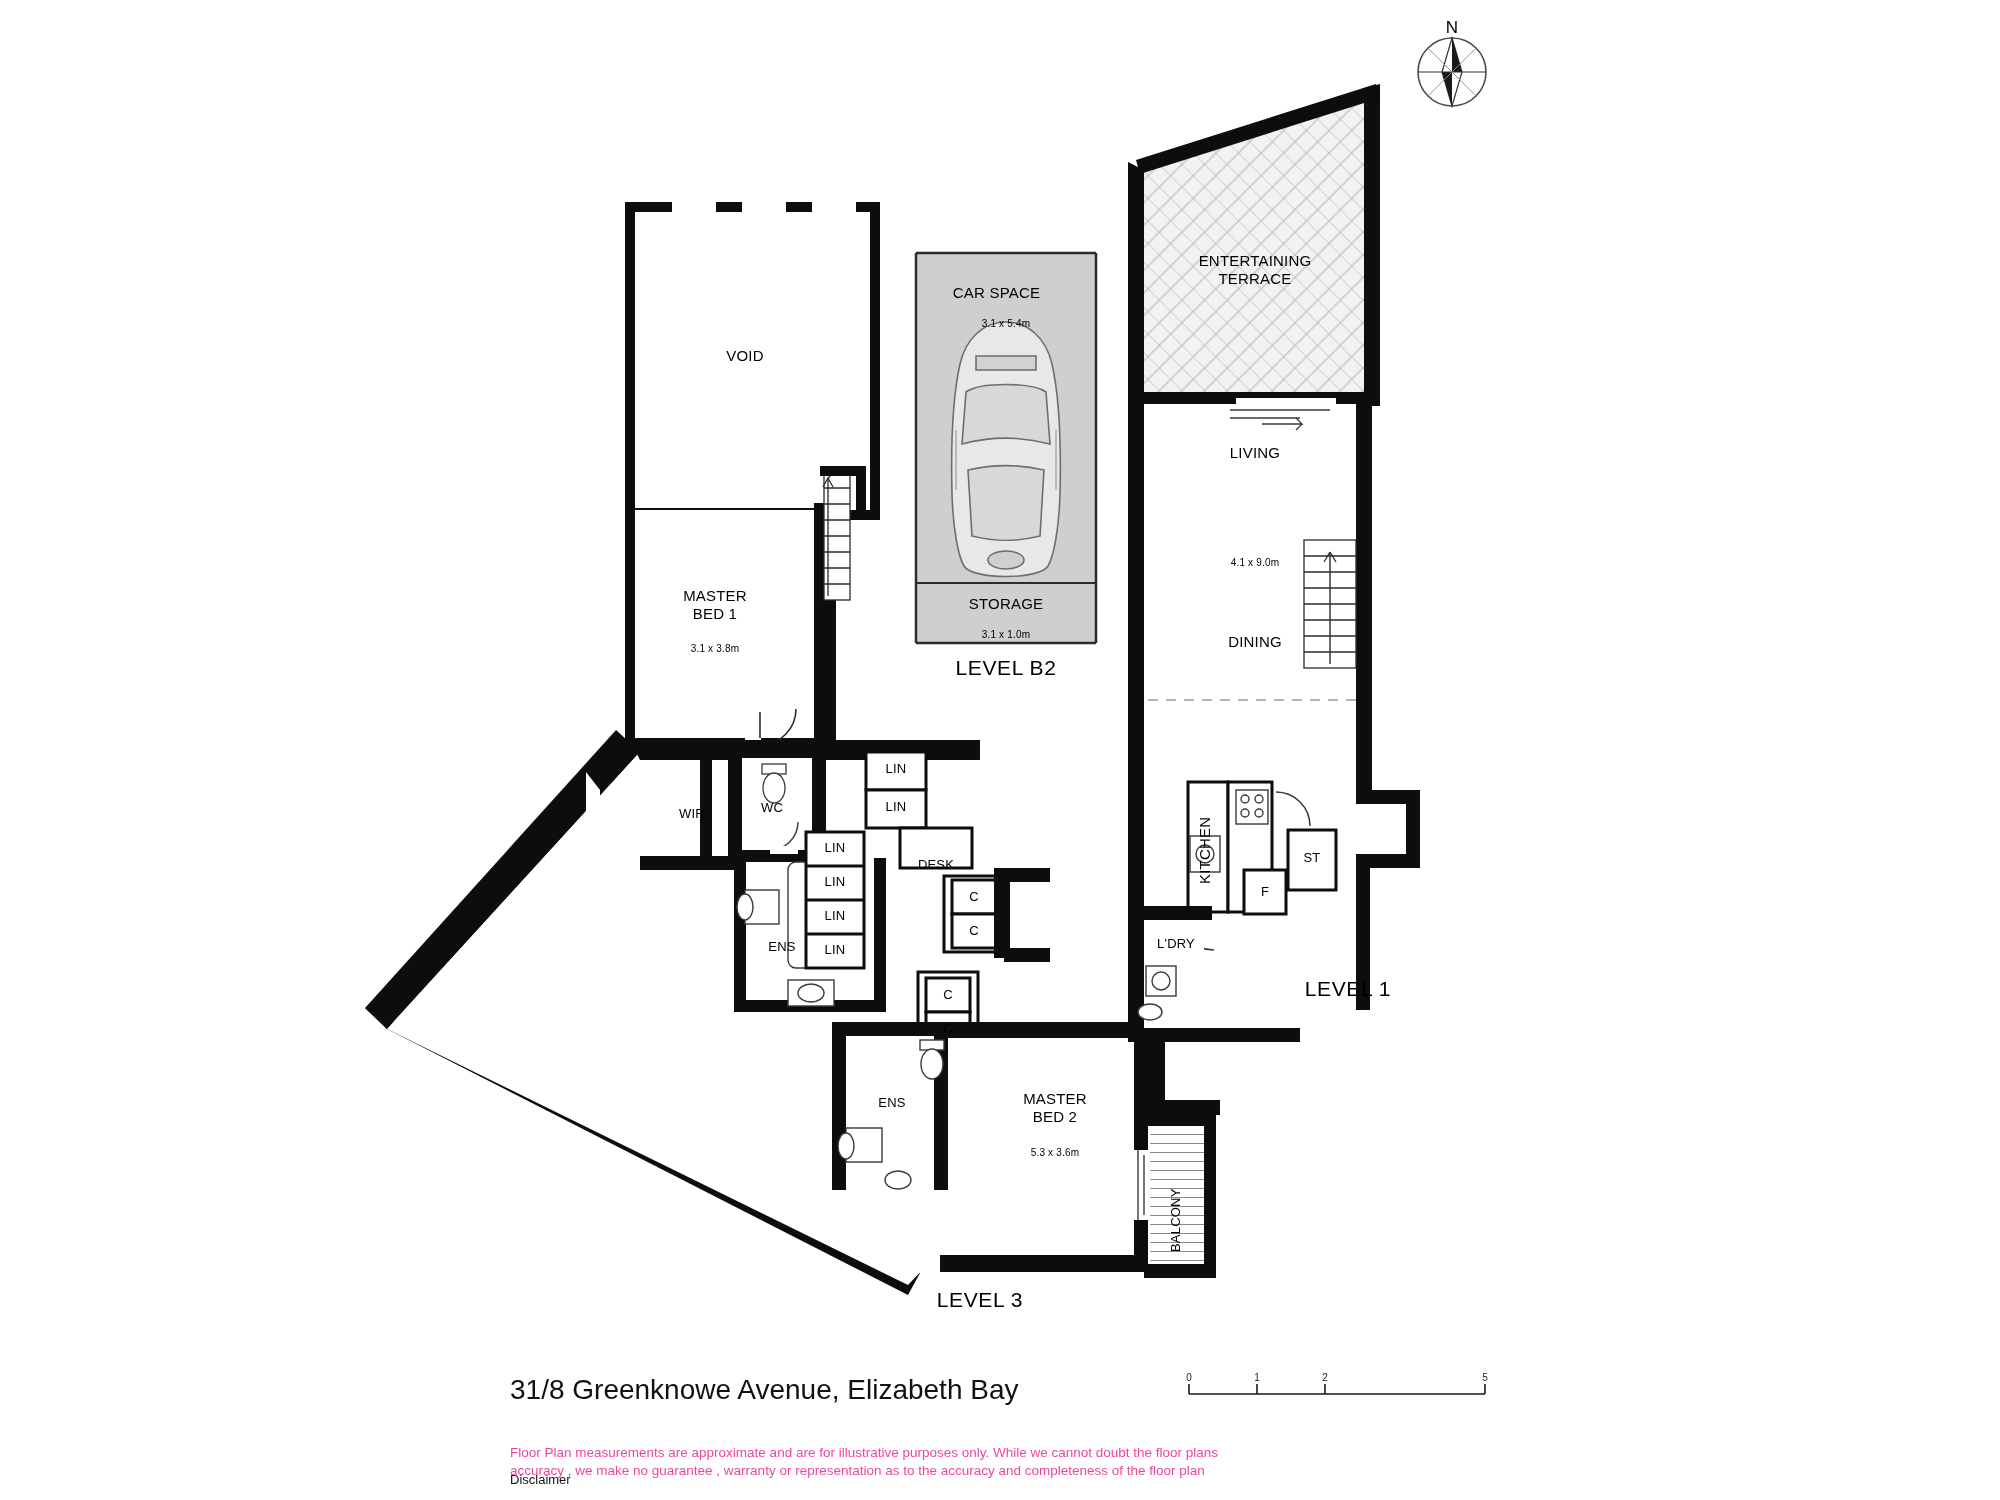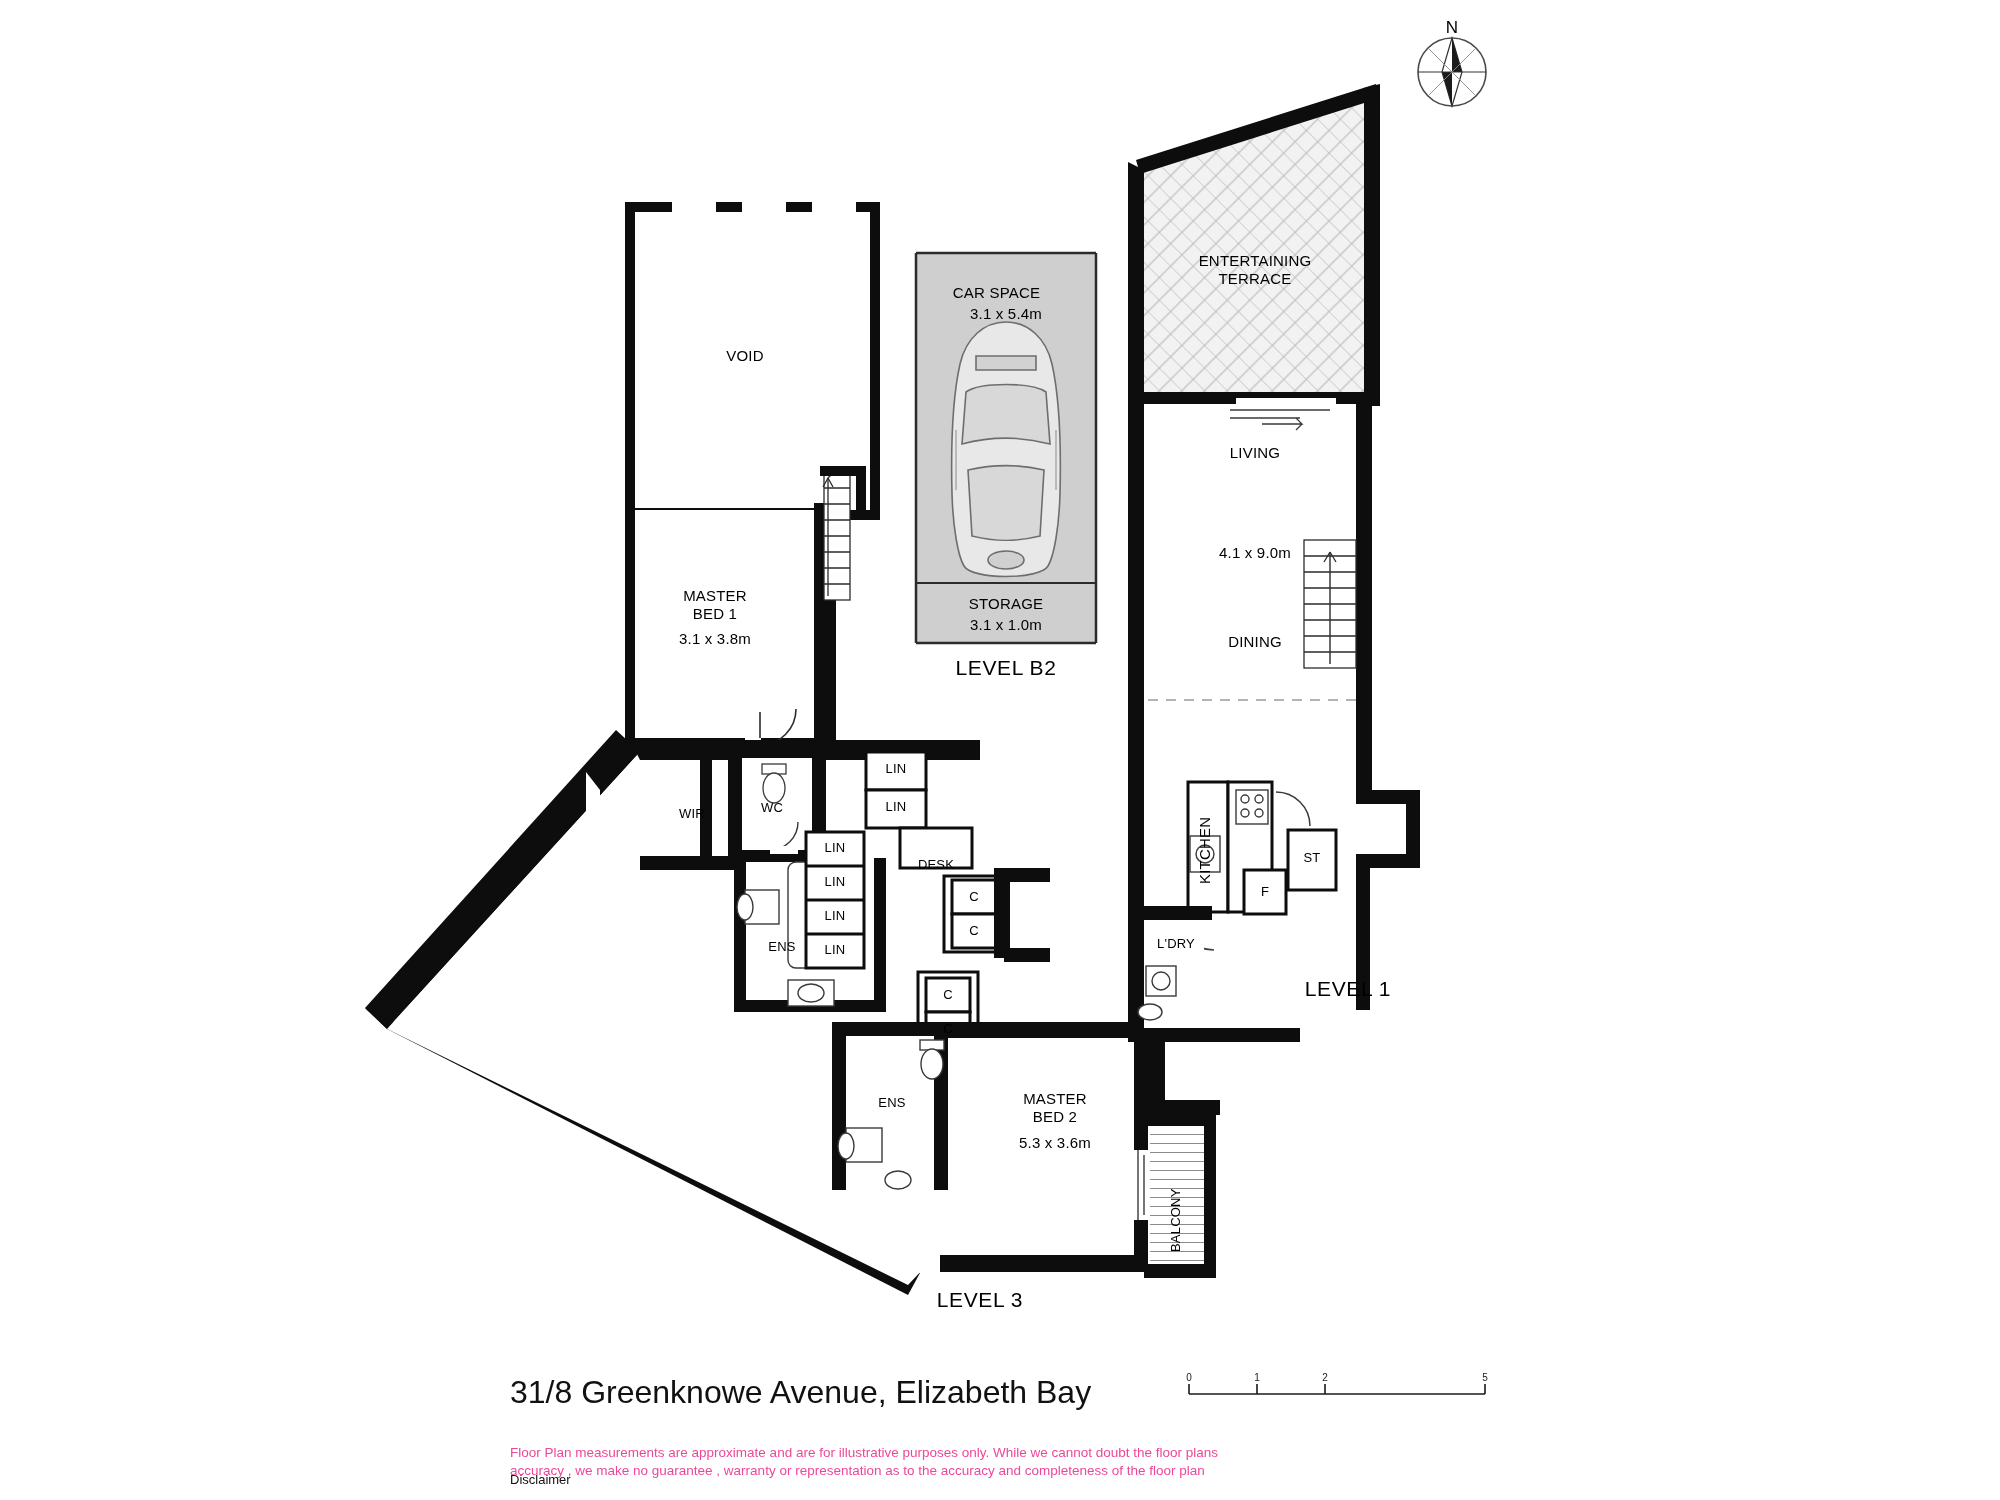--- a/index.html
+++ b/index.html
@@ -24,32 +24,32 @@
   .lbl {
     position: absolute;
     font-family: "Liberation Sans", sans-serif;
     color: #000;
     text-align: center;
     white-space: pre;
     line-height: 1.18;
     letter-spacing: 0.2px;
   }
   .room-name { font-size: 15px; }
-  .room-dim  { font-size: 15px; }
+  .room-dim  { font-size: 10px; margin-top: 13px; }
   .tiny      { font-size: 13px; }
   .level     { font-size: 21px; letter-spacing: 0.6px; }
   .vert {
     writing-mode: vertical-rl;
     transform: rotate(180deg);
   }
   #title {
     position: absolute;
     left: 510px;
     top: 1374px;
-    font-size: 32px;
+    font-size: 28px;
     color: #111;
     white-space: nowrap;
   }
   #disclaimer-head {
     position: absolute;
     left: 510px;
     top: 1424px;
     font-size: 13px;
     color: #111;
     margin-top: 48px;

